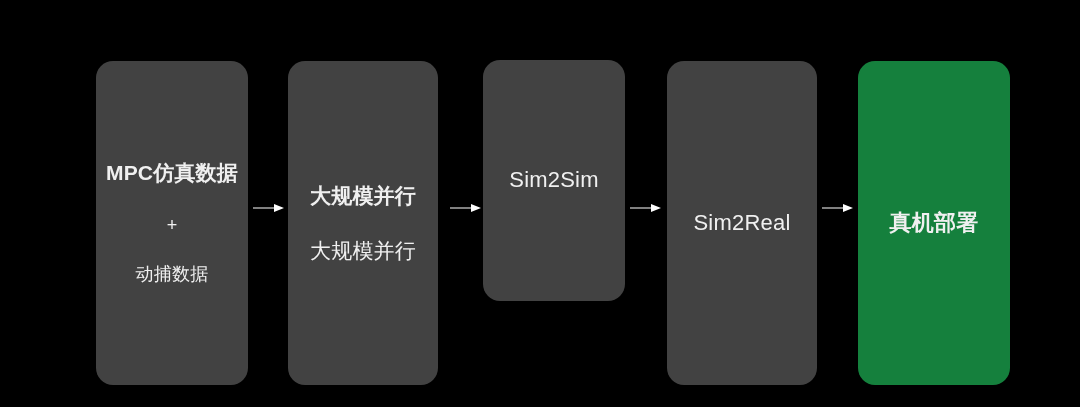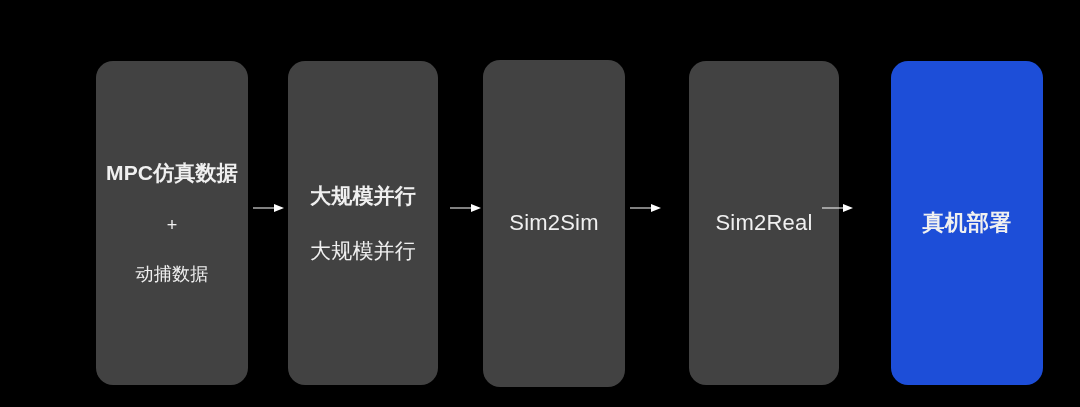--- a/index.html
+++ b/index.html
@@ -40,22 +40,22 @@
   .box1 .l1 { font-size: 21px; font-weight: 700; margin-bottom: 29px; }
   .box1 .l2 { font-size: 18px; font-weight: 400; margin-bottom: 28px; }
   .box1 .l3 { font-size: 18px; font-weight: 400; }
 
   
   .box2 { left: 288px; top: 61px; width: 150px; height: 324px; }
   .box2 .l1 { font-size: 21px; font-weight: 700; margin-bottom: 29px; }
   .box2 .l2 { font-size: 21px; font-weight: 400; }
 
   
-  .box3 { left: 483px; top: 60px; width: 142px; height: 327px; justify-content: center; }
-  .box4 { left: 667px; top: 61px; width: 150px; height: 324px; margin-left: 22px; }
+  .box3 { left: 483px; top: 60px; width: 142px; height: 241px; justify-content: center; }
+  .box4 { left: 667px; top: 61px; width: 150px; height: 324px; }
   .box5 { left: 858px; top: 61px; width: 152px; height: 324px; }
   .box3 .l1, .box4 .l1 { font-size: 22px; font-weight: 500; }
   .box5 .l1 { font-size: 22px; font-weight: 700; }
 
   .arrow {
     position: absolute;
     top: 198px;
     width: 32px;
     height: 20px;
   }
@@ -106,17 +106,17 @@
   <div class="flow-box box4" style="background: rgb(66, 66, 66);">
     <div class="box-line l1" style="color: rgb(240, 240, 240);">Sim2Real</div>
   </div>
 
   <div class="arrow a4">
     <svg width="32" height="20" viewBox="0 0 32 20" aria-hidden="true">
       <path d="M0 9.4 H21 V6 L31 10 L21 14 V10.6 H0 Z" fill="#ffffff"></path>
     </svg>
   </div>
 
-  <div class="flow-box box5" style="background: #1d4ed8; margin-left: 33px;">
+  <div class="flow-box box5" style="background: #15803d;">
     <div class="box-line l1" style="color: rgb(240, 240, 240);">真机部署</div>
   </div>
 
 </div>
 
 </body></html>

